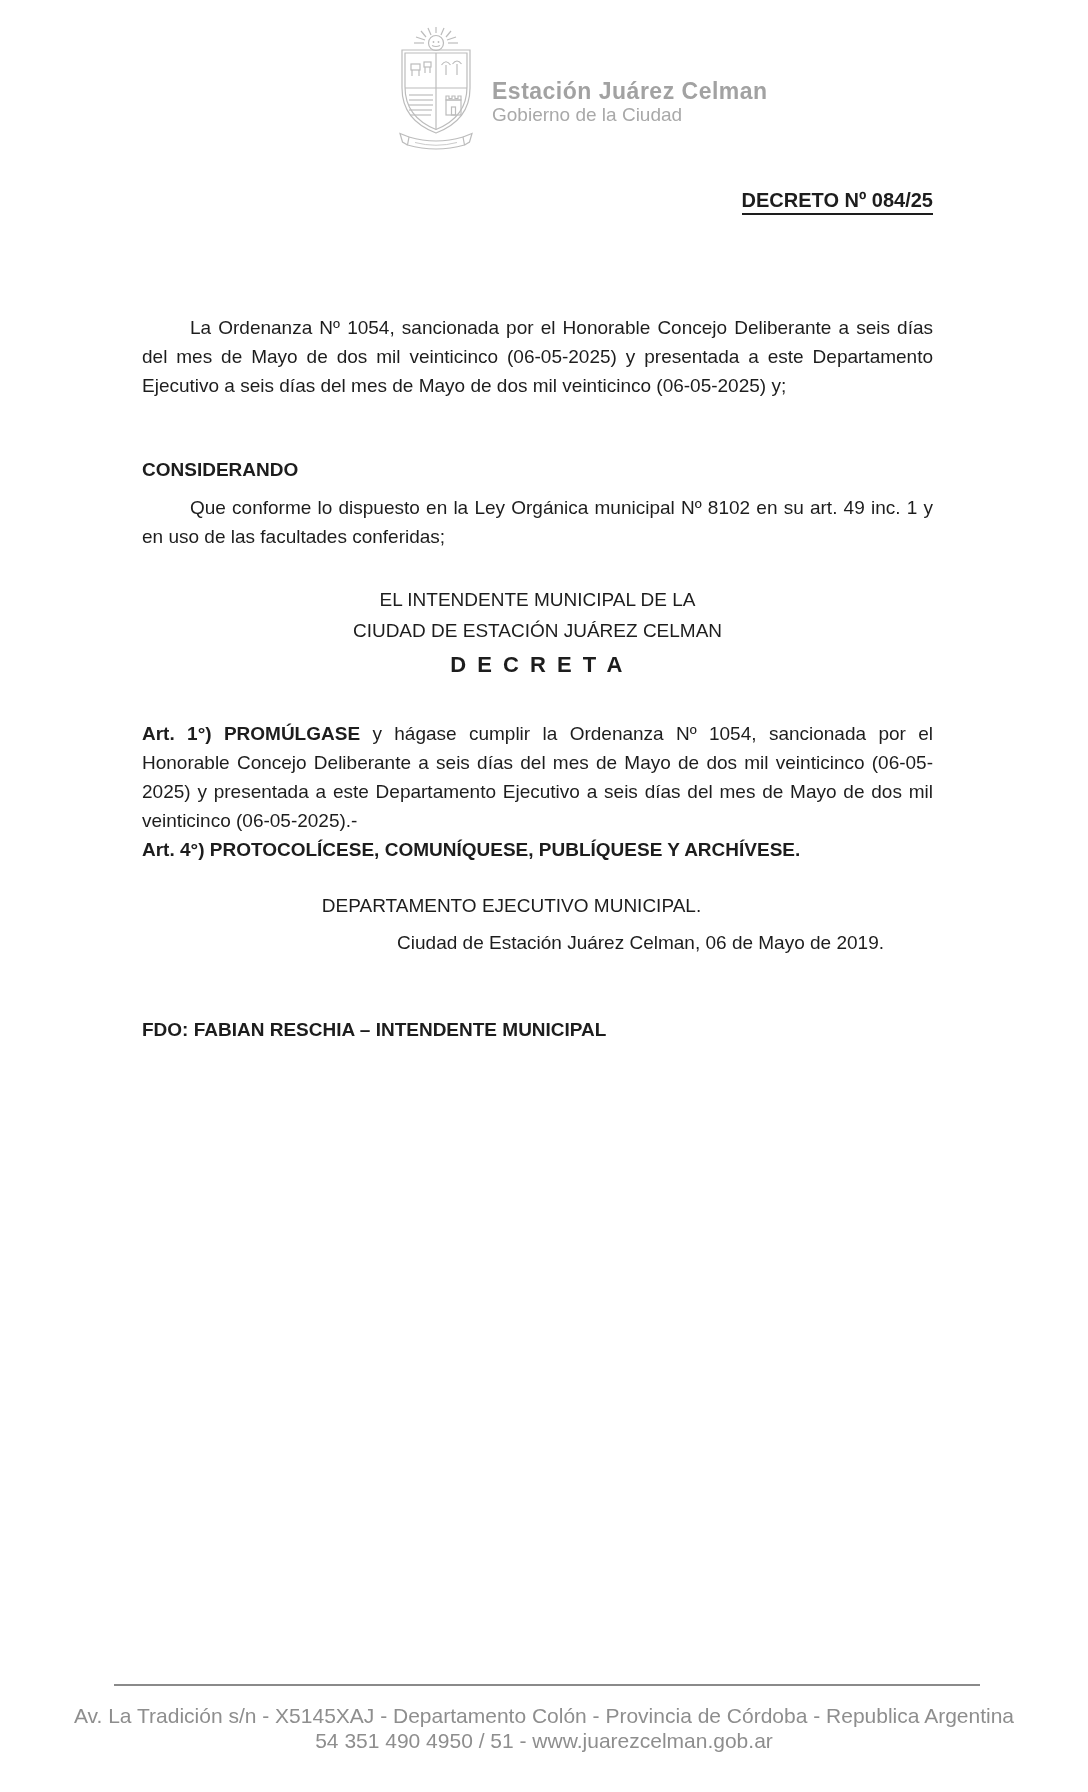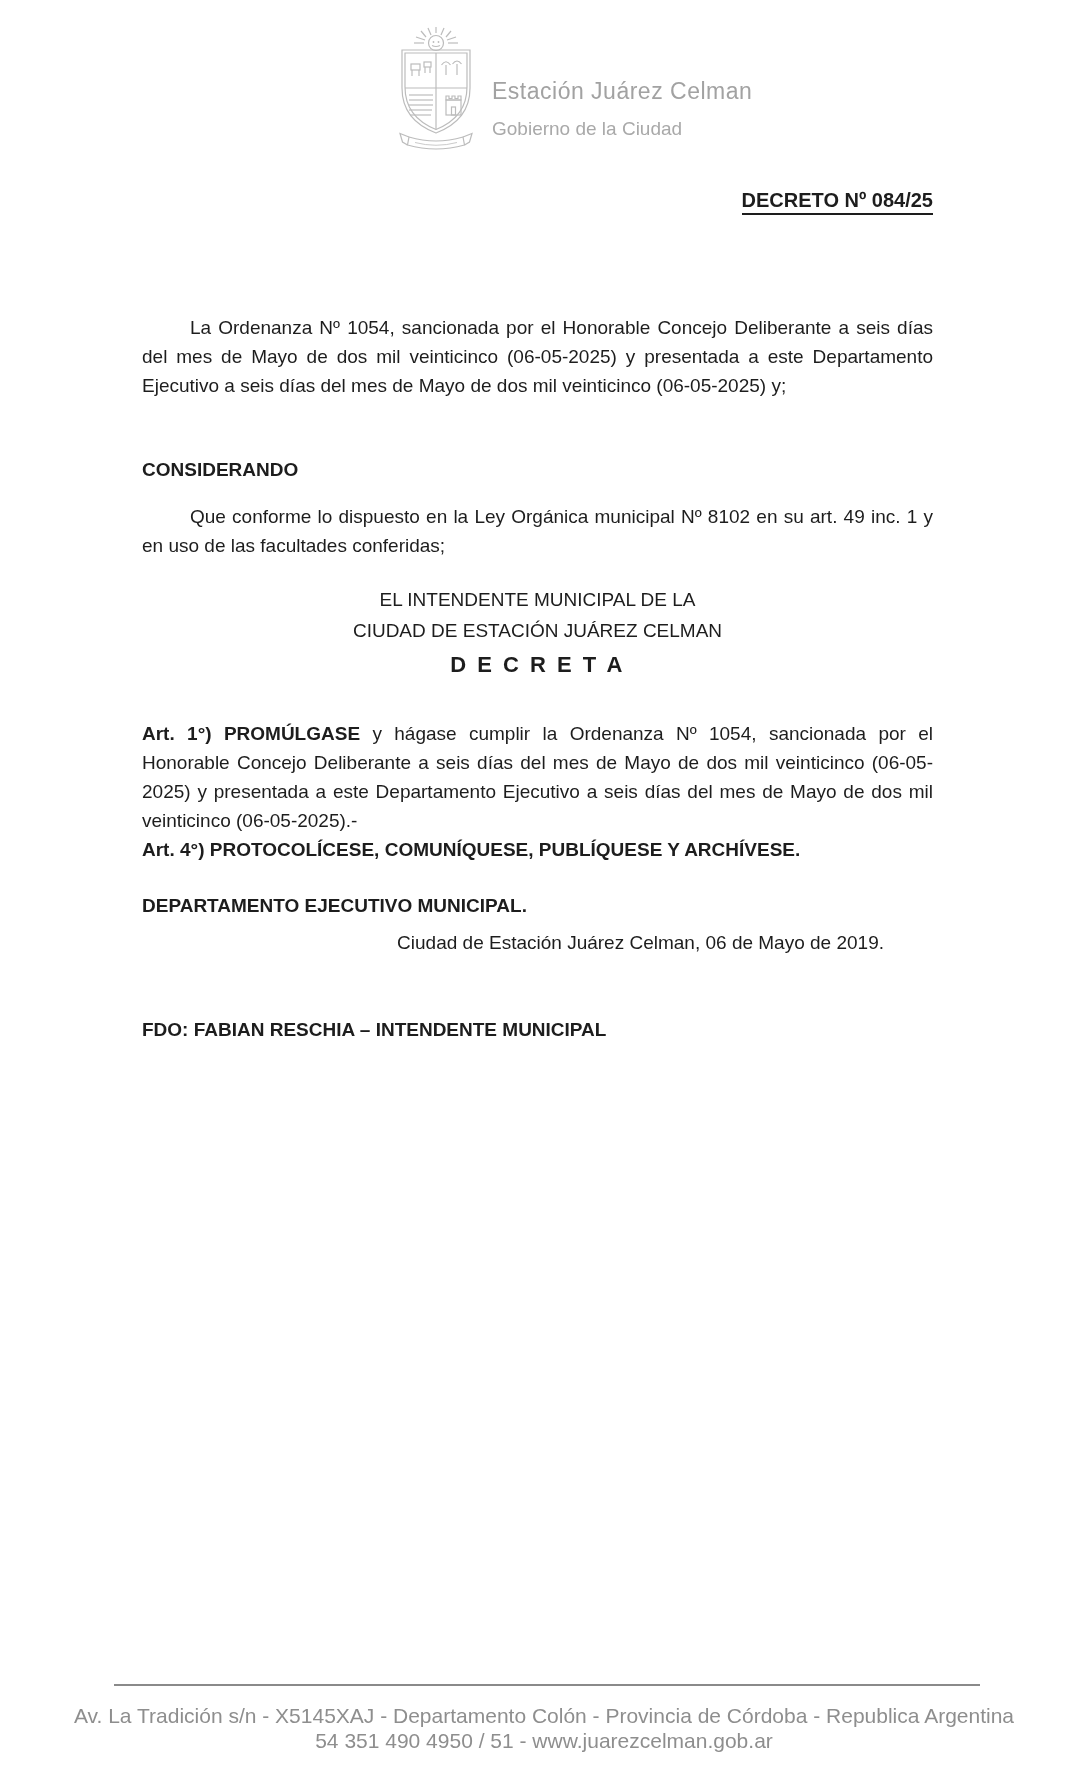--- a/index.html
+++ b/index.html
@@ -21,44 +21,44 @@
   .justify { text-align:justify; line-height:29px; }
   .indent { text-indent:48px; }
 
   
   .logo-group {
     position:absolute; left:388px; top:26px;
     display:flex; align-items:flex-start;
   }
   .logo-text { margin-left:8px; margin-top:53px; }
   .org-name {
-    font-size:23px; font-weight:normal; color:#a2a2a2;
+    font-size:23px; font-weight:bold; color:#a2a2a2;
     line-height:24px; letter-spacing:0.5px;
   }
   .org-subtitle {
-    font-size:19px; color:#a9a9a9; line-height:22px; margin-top:15px;
+    font-size:19px; color:#a9a9a9; line-height:22px; margin-top:1px;
   }
 
   
   .decree-title {
     top:189px; font-size:20px; font-weight:bold;
     text-align:right;
   }
   .decree-title span {
     display:inline-block;
     border-bottom:2px solid #1d1d1d;
     padding-bottom:1px;
   }
 
   .heading { font-weight:bold; font-size:19px; }
 
   .authority { top:584px; text-align:center; line-height:31px; font-size:19px; }
   .decreta { top:652px; text-align:center; font-weight:bold; letter-spacing:2.5px; font-size:22px; }
 
-  .dept { top:895px; text-align:left; padding-right:52px; font-weight:bold; }
+  .dept { top:895px; text-align:center; padding-right:52px; font-weight:normal; }
   .dateline { top:932px; text-align:right; padding-right:49px; }
 
   .sig { font-weight:bold; }
 
   
   .footer-rule {
     position:absolute; top:1684px; left:114px; width:866px;
     border-top:2px solid #8a8a8a; height:0;
   }
   .footer-text {
@@ -134,21 +134,21 @@
 
     <p class="blk decree-title">
       <span>DECRETO Nº 084/25</span>
     </p>
 
 
     <p class="blk justify indent" style="top:313px;">La Ordenanza Nº 1054, sancionada por el Honorable Concejo Deliberante a seis días del mes de Mayo de dos mil veinticinco (06-05-2025) y presentada a este Departamento Ejecutivo a seis días del mes de Mayo de dos mil veinticinco (06-05-2025) y;</p>
 
     <p class="blk heading" style="top:459px;">CONSIDERANDO</p>
 
-    <p class="blk justify indent" style="top:493px;margin-top:9px;">Que conforme lo dispuesto en la Ley Orgánica municipal Nº 8102 en su art. 49 inc. 1 y en uso de las facultades conferidas;</p>
+    <p class="blk justify indent" style="top:493px;">Que conforme lo dispuesto en la Ley Orgánica municipal Nº 8102 en su art. 49 inc. 1 y en uso de las facultades conferidas;</p>
 
     <div class="blk authority" style="top:584px;">
       <div>EL INTENDENTE MUNICIPAL DE LA</div>
       <div>CIUDAD DE ESTACIÓN JUÁREZ CELMAN</div>
     </div>
 
     <p class="blk decreta">D E C R E T A</p>
 
     <p class="blk justify" style="top:719px;">
       <span class="bold">Art. 1°) PROMÚLGASE</span><span> y hágase cumplir la Ordenanza Nº 1054, sancionada por el Honorable Concejo Deliberante a seis días del mes de Mayo de dos mil veinticinco (06-05-2025) y presentada a este Departamento Ejecutivo a seis días del mes de Mayo de dos mil veinticinco (06-05-2025).-</span>

